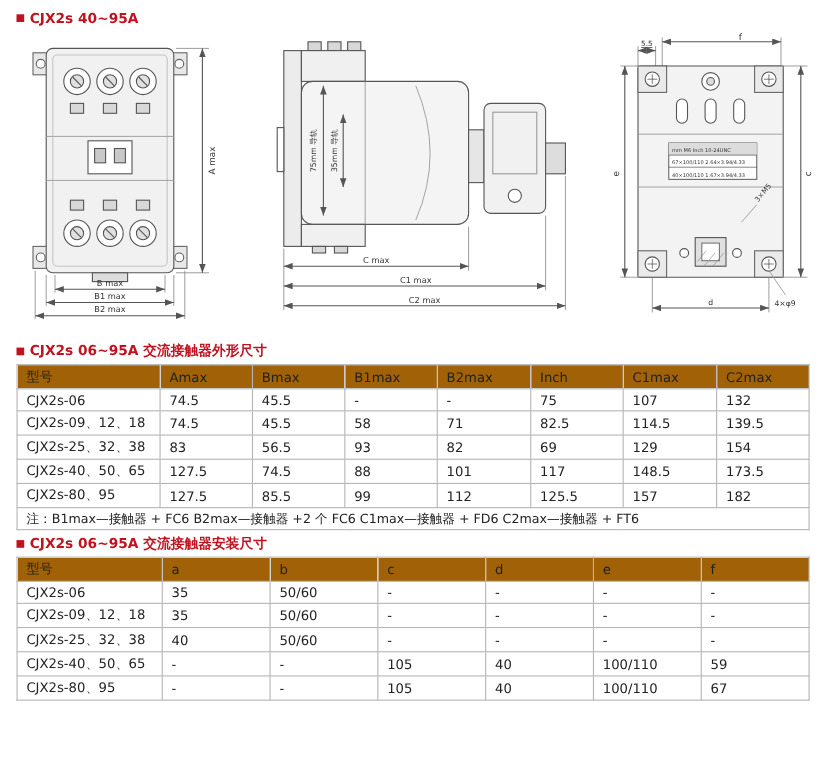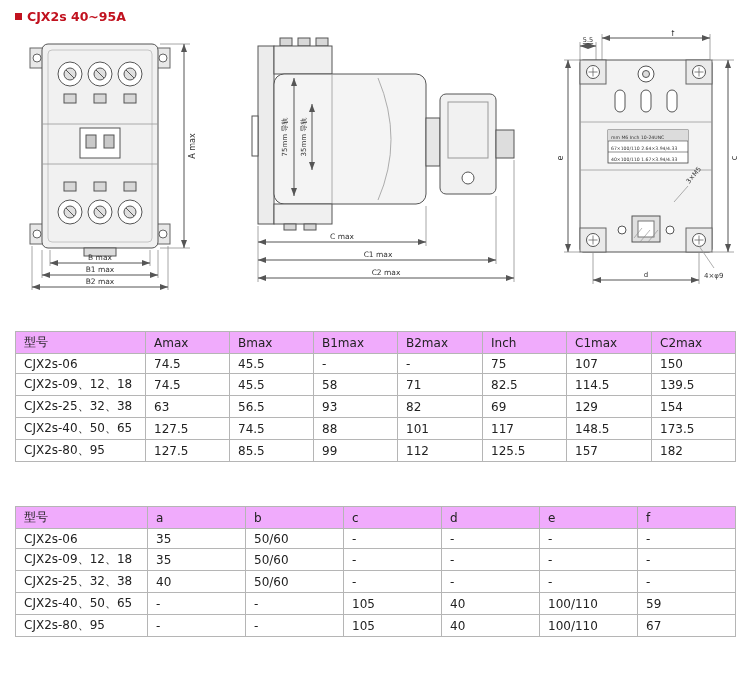--- a/index.html
+++ b/index.html
@@ -5,21 +5,21 @@
   html,body{margin:0;padding:0;background:#fff;}
   body{font-family:"DejaVu Sans","Liberation Sans",sans-serif;}
   .page{position:relative;width:750px;height:692px;background:#fff;overflow:hidden;}
   .sec-title{position:absolute;display:flex;align-items:center;gap:5px;color:var(--accent,#c1121f);
              font-size:12.5px;font-weight:bold;white-space:nowrap;}
   .bullet{width:7px;height:7px;background:var(--accent,#c1121f);display:inline-block;flex:0 0 auto;}
   .tbl-wrap{position:absolute;left:15px;}
   table{border-collapse:collapse;table-layout:fixed;width:720px;font-size:12px;color:#222;}
   th,td{border:1px solid #b5b5b5;padding:2px 8px;height:15px;text-align:left;font-weight:normal;
         white-space:nowrap;overflow:hidden;}
-  th{background:#f0abfc;margin-left:48px;}
+  th{background:#a16207;margin-left:48px;}
   td.note-cell{font-size:11.5px;}
   .drawing{position:absolute;}
   svg text{font-family:"DejaVu Sans",sans-serif;fill:#333;}
   .dim{stroke:#555;stroke-width:1;fill:none;}
   .ext{stroke:#888;stroke-width:0.75;fill:none;}
   .thin{stroke:#999;stroke-width:0.8;fill:none;}
 </style>
 </head>
 <body>
 
@@ -250,20 +250,24 @@
     </g>
 
     <g>
       <line x1="35" y1="222" x2="35" y2="254" class="ext"></line>
       <line x1="141" y1="222" x2="141" y2="254" class="ext"></line>
       <line x1="35" y1="250" x2="141" y2="250" class="dim" marker-start="url(#a3)" marker-end="url(#a3)"></line>
       <text x="88" y="247" font-size="7" text-anchor="middle">d</text>
     </g>
   </svg>
 
+  <div class="sec-title" style="left:15px;top:311px">
+    <span class="bullet"></span>
+    <span>CJX2s 06~95A 交流接触器外形尺寸</span>
+  </div>
 
   <div class="tbl-wrap" style="top:331px">
     <table>
       <colgroup>
         <col style="width:130px">
           <col style="width:84px">
           <col style="width:84px">
           <col style="width:84px">
         <col style="width:85px">
           <col style="width:84px">
@@ -284,35 +288,35 @@
         </thead>
         <tbody>
           <tr>
             <td>CJX2s-06</td>
             <td>74.5</td>
             <td>45.5</td>
             <td>-</td>
             <td>-</td>
             <td>75</td>
             <td>107</td>
-            <td>150</td>
+            <td>132</td>
           </tr>
           <tr>
             <td>CJX2s-09、12、18</td>
             <td>74.5</td>
             <td>45.5</td>
             <td>58</td>
             <td>71</td>
             <td>82.5</td>
             <td>114.5</td>
             <td>139.5</td>
           </tr>
           <tr>
             <td>CJX2s-25、32、38</td>
-            <td>63</td>
+            <td>83</td>
             <td>56.5</td>
             <td>93</td>
             <td>82</td>
             <td>69</td>
             <td>129</td>
             <td>154</td>
           </tr>
           <tr>
             <td>CJX2s-40、50、65</td>
             <td>127.5</td>
@@ -326,24 +330,31 @@
           <tr>
             <td>CJX2s-80、95</td>
             <td>127.5</td>
             <td>85.5</td>
             <td>99</td>
             <td>112</td>
             <td>125.5</td>
             <td>157</td>
             <td>182</td>
           </tr>
+          <tr>
+            <td colspan="8" class="note-cell">注：B1max—接触器 + FC6   B2max—接触器 +2 个 FC6   C1max—接触器 + FD6   C2max—接触器 + FT6</td>
+          </tr>
         </tbody>
       </table>
   </div>
 
+  <div class="sec-title" style="left:15px;top:486px">
+    <span class="bullet"></span>
+    <span>CJX2s 06~95A 交流接触器安装尺寸</span>
+  </div>
 
   <div class="tbl-wrap" style="top:506px">
     <table>
       <colgroup>
         <col style="width:132px">
           <col style="width:98px">
           <col style="width:98px">
           <col style="width:98px">
         <col style="width:98px">
           <col style="width:98px">

